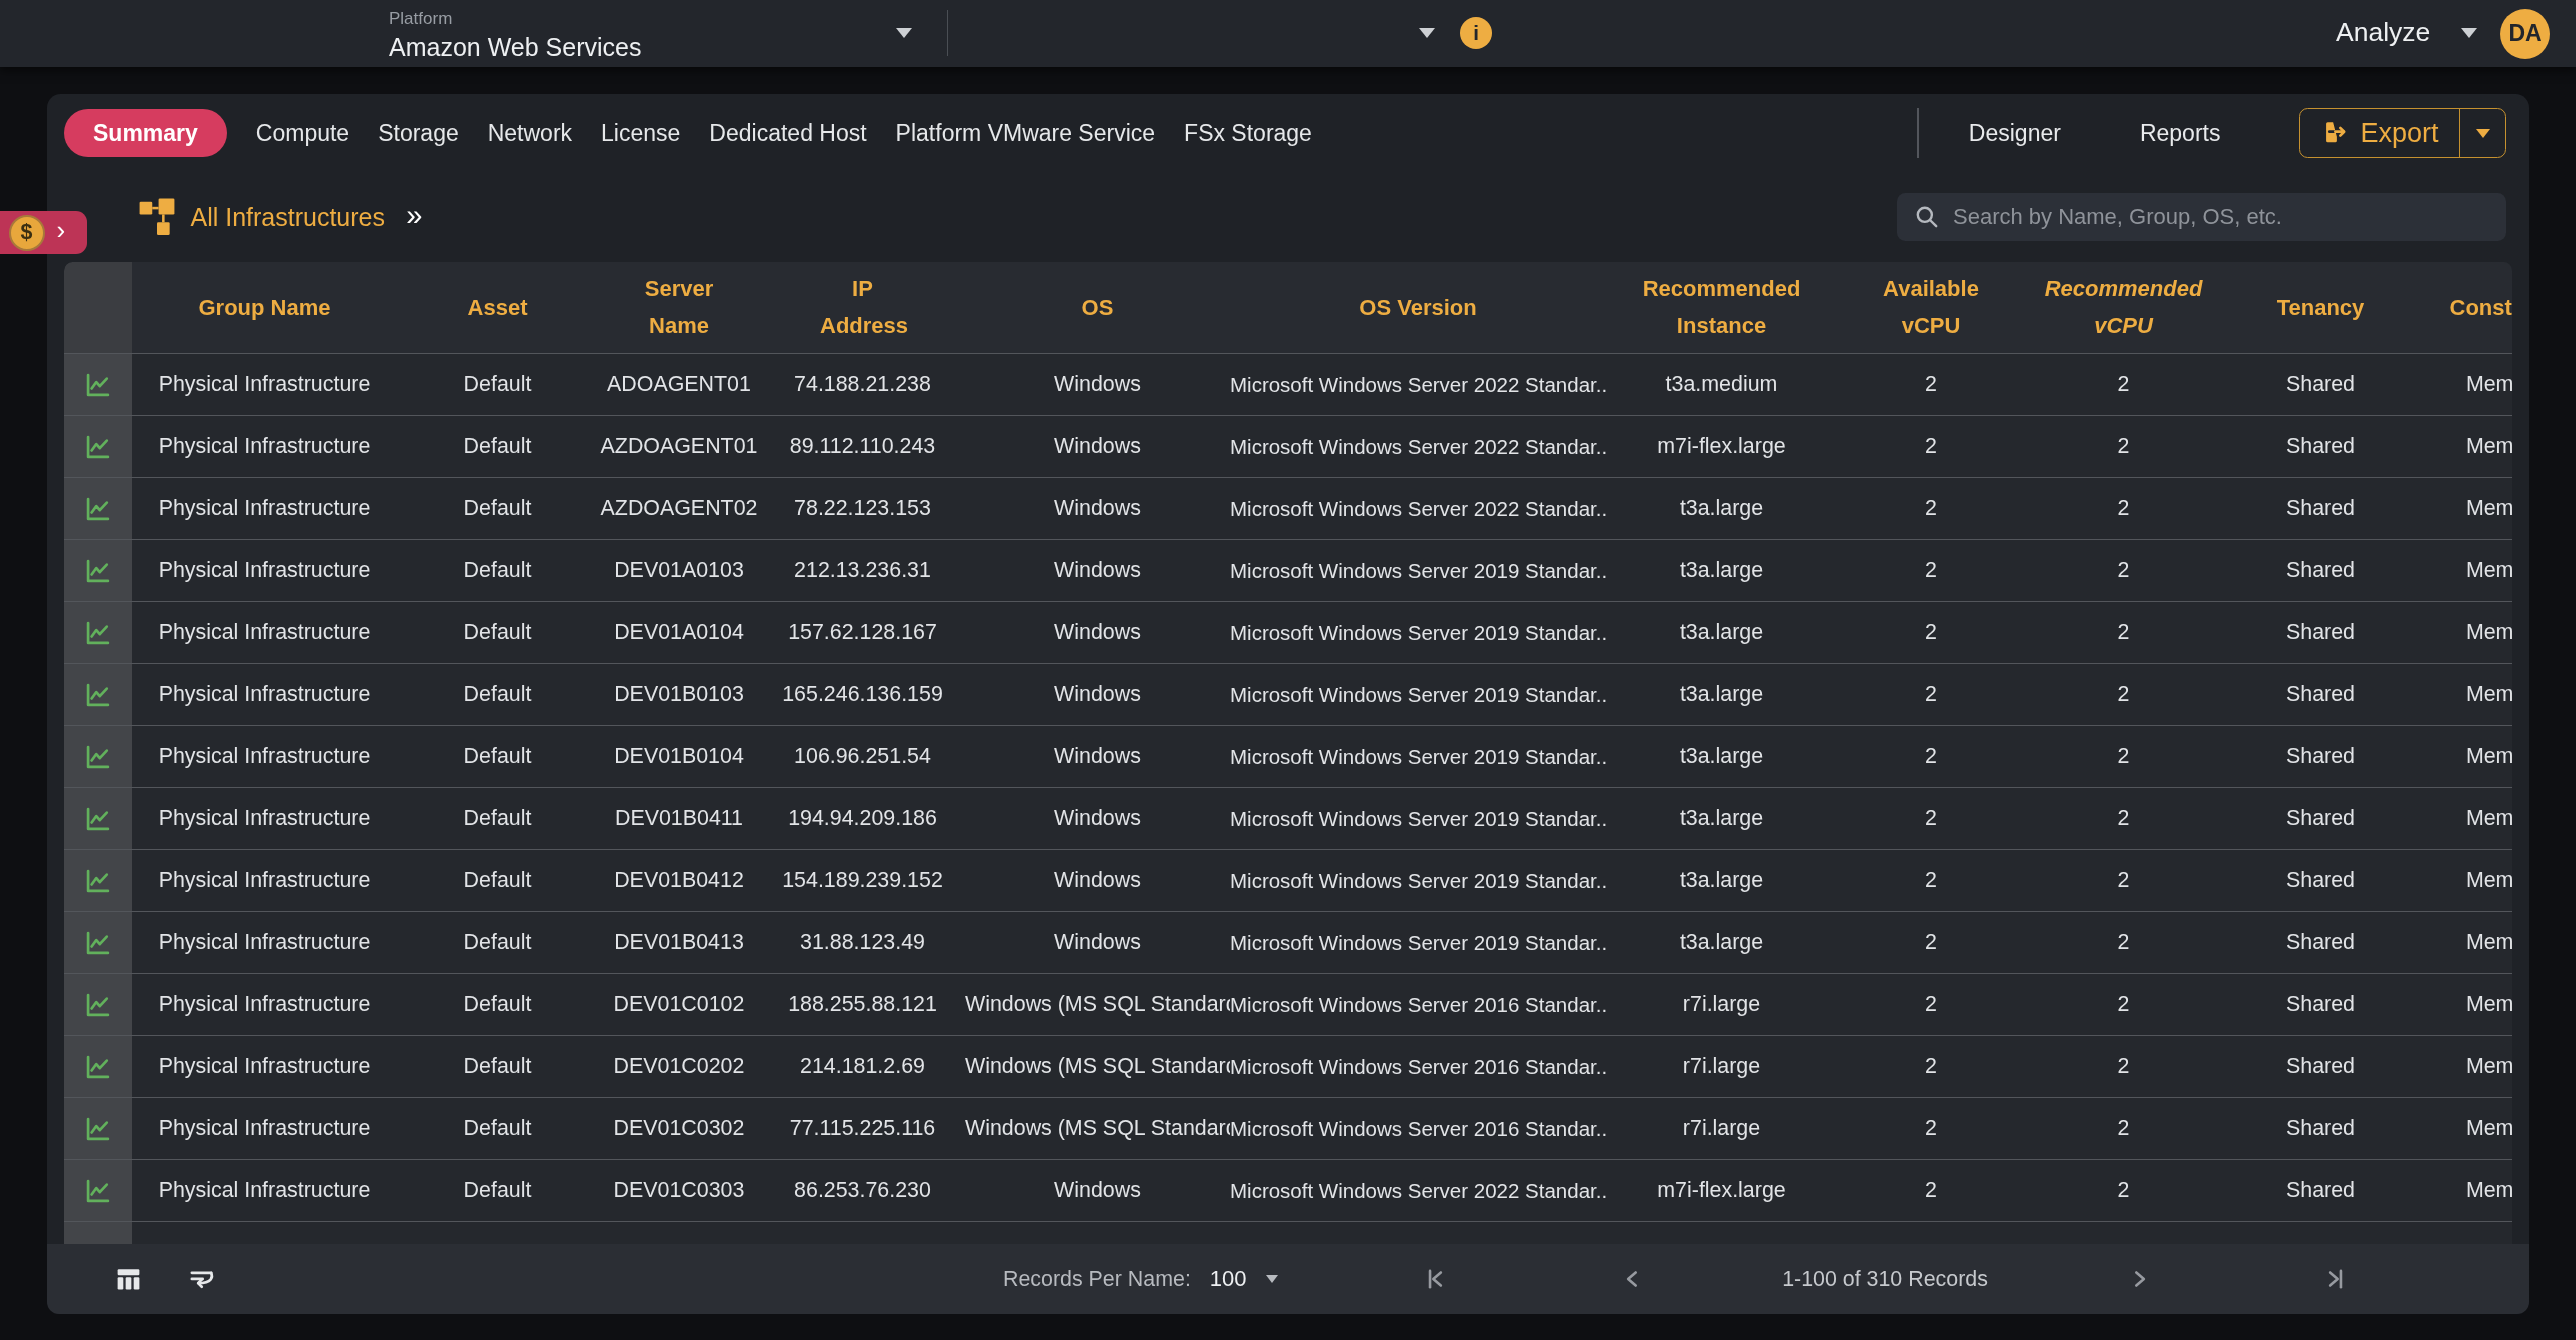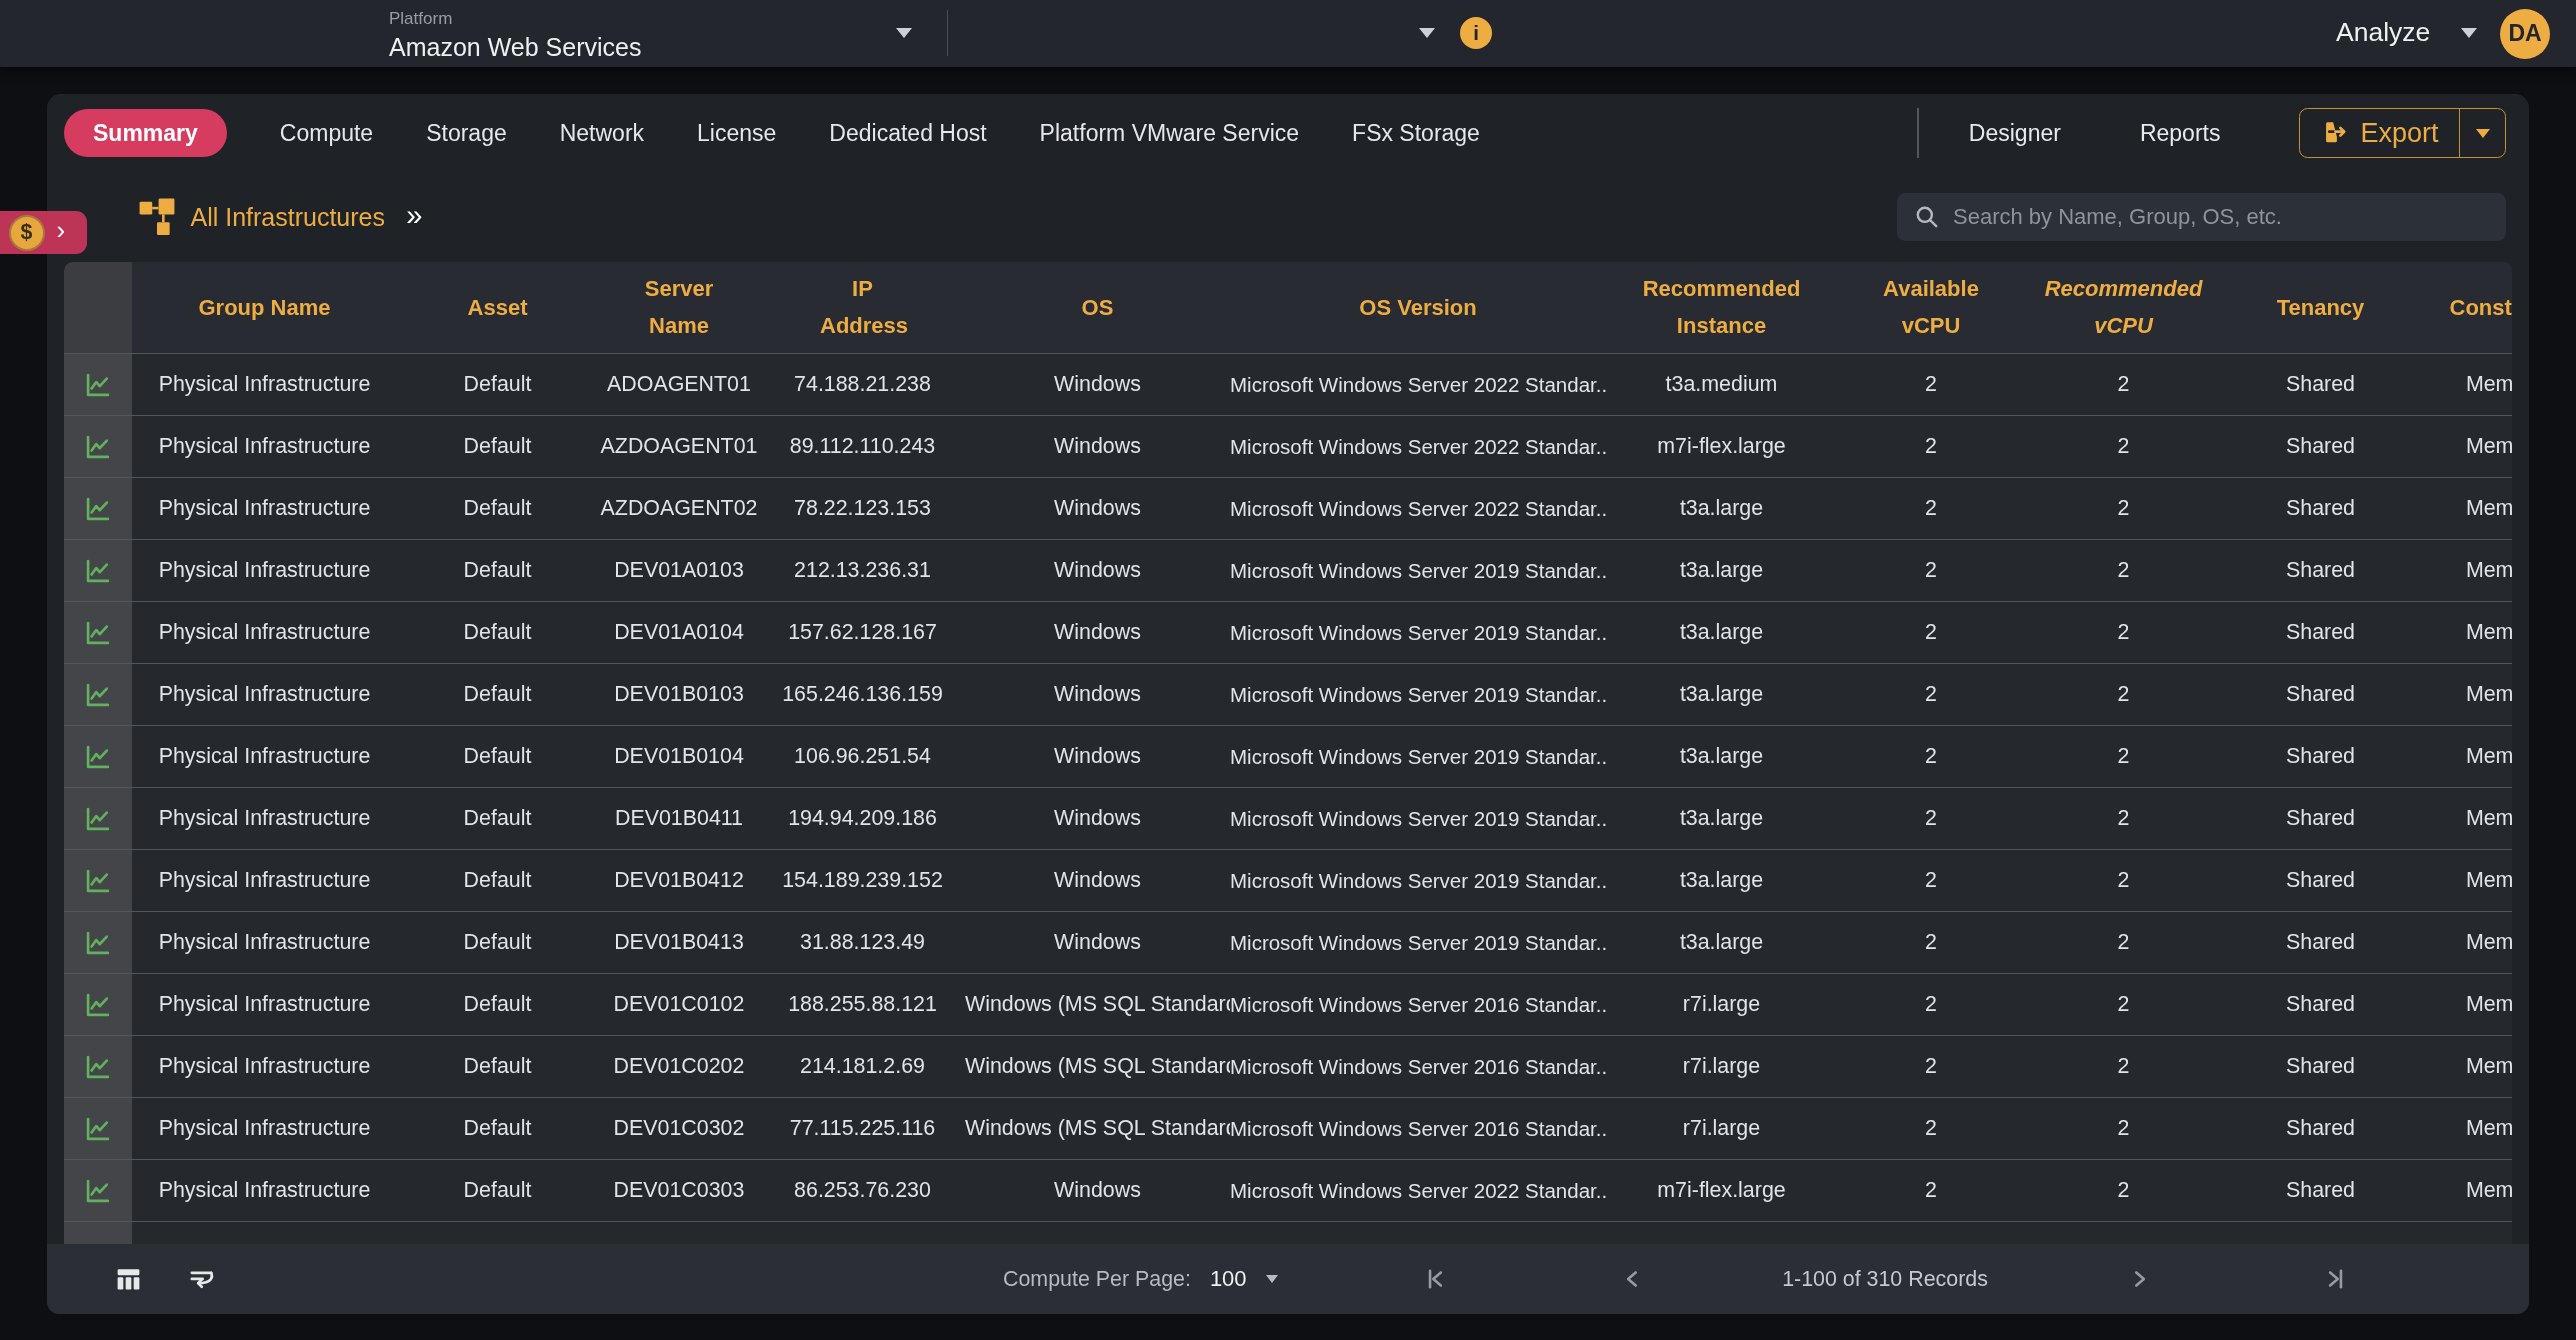--- a/index.html
+++ b/index.html
@@ -25,21 +25,21 @@
   .info-badge { position:absolute; left:1460px; top:17px; width:32px; height:32px; border-radius:50%; background:#eead42; color:#23262c; font-size:20.5px; font-weight:700; text-align:center; line-height:32px; }
   .analyze { position:absolute; left:2336px; top:17px; font-size:26.5px; color:#eef0f2; }
   .analyze-caret { position:absolute; left:2461px; top:28px; }
   .avatar { position:absolute; left:2500px; top:8.5px; width:50px; height:50px; border-radius:50%; background:#eead42; color:#23262c; font-size:23px; font-weight:700; display:flex; align-items:center; justify-content:center; }
 
   
   .panel { position:absolute; left:47px; top:94px; width:2482px; height:1220px; background:#1f2227; border-radius:13.7px; display:flex; flex-direction:column; z-index:1; }
 
   
   .tabbar { height:79px; display:flex; align-items:center; padding:0 23px 0 17px; }
-  .tab-list { display:flex; align-items:center; gap:53px;text-align:right; }
+  .tab-list { display:flex; align-items:center; gap:29px;text-align:right; }
   .tab { font-size:23px; color:#e6e8ea; cursor:pointer; white-space:nowrap; }
   .tab.active { background:#d63c5f; color:#fff; font-weight:600; height:48px; line-height:48px; padding:0 29px; border-radius:24px; }
   .tabbar-right { margin-left:auto; display:flex; align-items:center; }
   .vdivider { width:1.7px; height:50px; background:#53565c; margin-right:50px; }
   .navlink { font-size:23px; color:#e8eaec; margin-right:79px; cursor:pointer; white-space:nowrap; }
   .export-btn { display:flex; align-items:stretch; height:50px; border:1.7px solid #c5912f; border-radius:8.5px; overflow:hidden; }
   .export-main { display:flex; align-items:center; gap:13px; padding:0 20.5px; }
   .export-label { font-size:27px; color:#eead42; }
   .export-caret-cell { width:46px; display:flex; align-items:center; justify-content:center; border-left:1.7px solid #c5912f; }
   .export-caret-cell .caret { border-top-color:#eead42; border-left-width:7.7px; border-right-width:7.7px; border-top-width:9.4px; }
@@ -504,21 +504,21 @@
         <span class="foot-icon">
           <svg viewBox="0 0 24 24" width="29" height="29" fill="none" stroke="#e6e8ea" stroke-width="2.2" stroke-linecap="round" stroke-linejoin="round">
             <path d="M4 6.5h16"></path>
             <path d="M4 11.5h9"></path>
             <path d="M20 6.5c1.6 3.4.6 8.5-10.5 8.5"></path>
             <path d="M12.2 12l-3 3 3 3"></path>
           </svg>
         </span>
       </div>
       <div class="rpp">
-        <span class="rpp-label">Compute Per Page:</span>
+        <span class="rpp-label">Records Per Name:</span>
         <span class="rpp-value">100</span>
         <div class="caret"></div>
       </div>
       <span class="pager-btn pg-first">
         <svg viewBox="0 0 24 24" width="26" height="26" fill="none" stroke="#979aa0" stroke-width="2.4" stroke-linecap="round" stroke-linejoin="round">
           <path d="M6.5 4.5v15"></path>
             <path d="M16.5 6l-7 6 7 6"></path>
         </svg>
       </span>
       <span class="pager-btn pg-prev">

